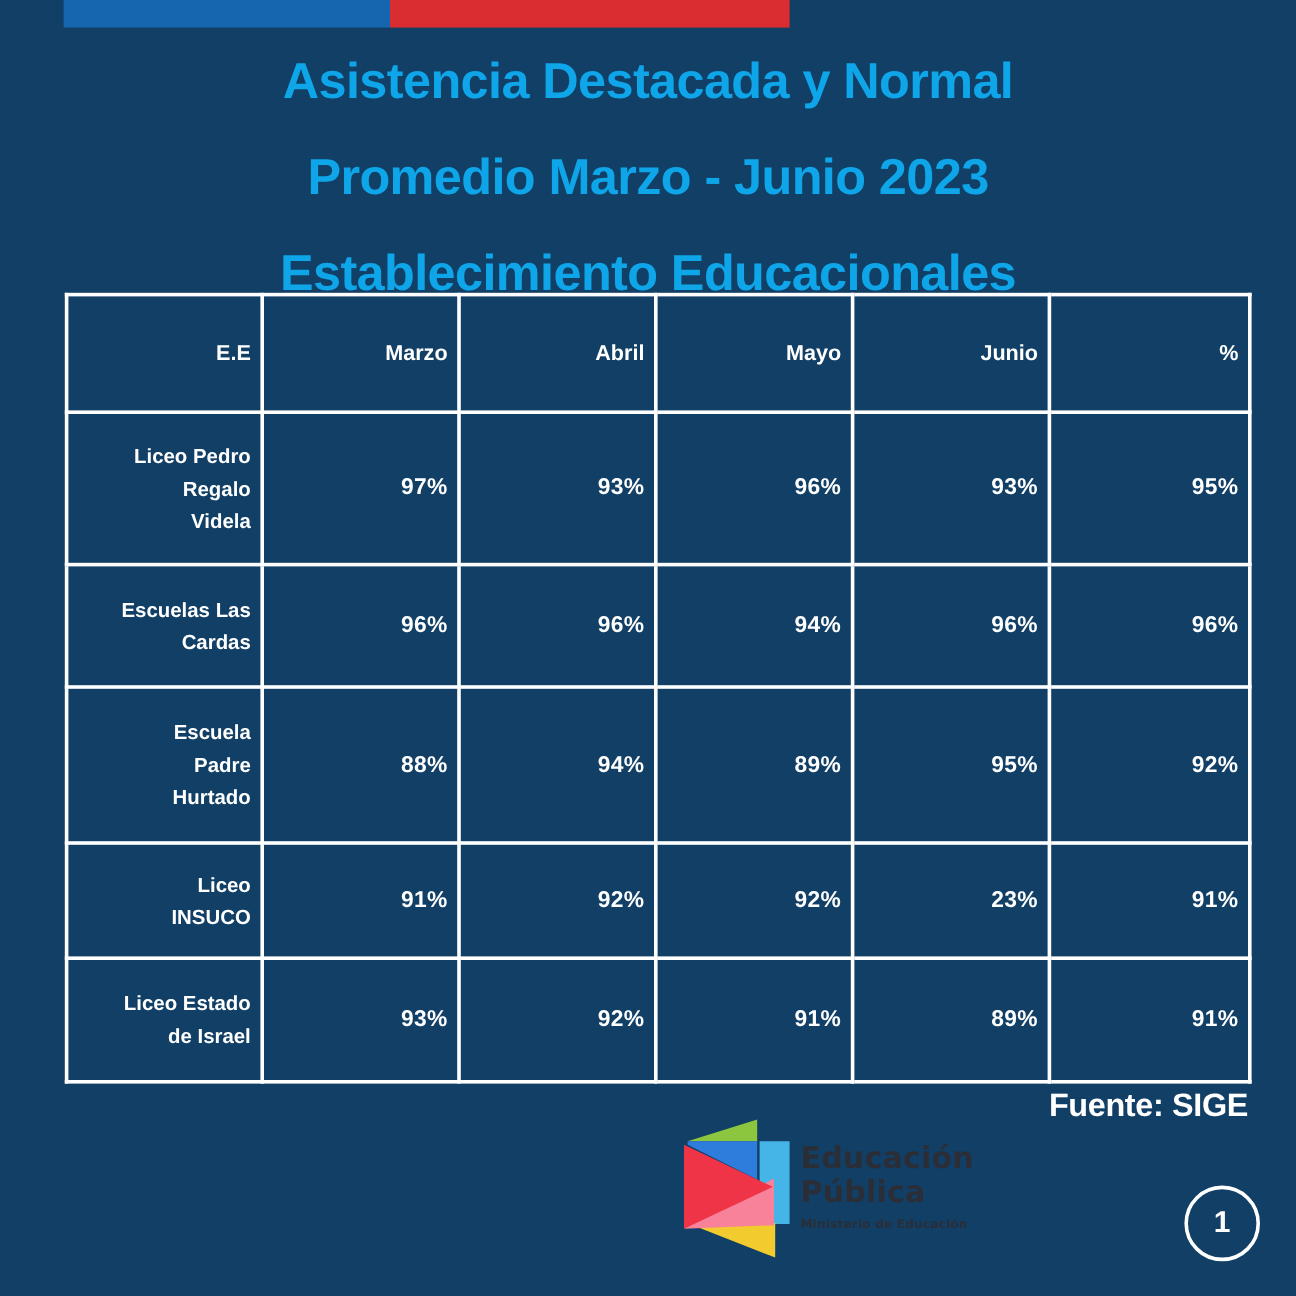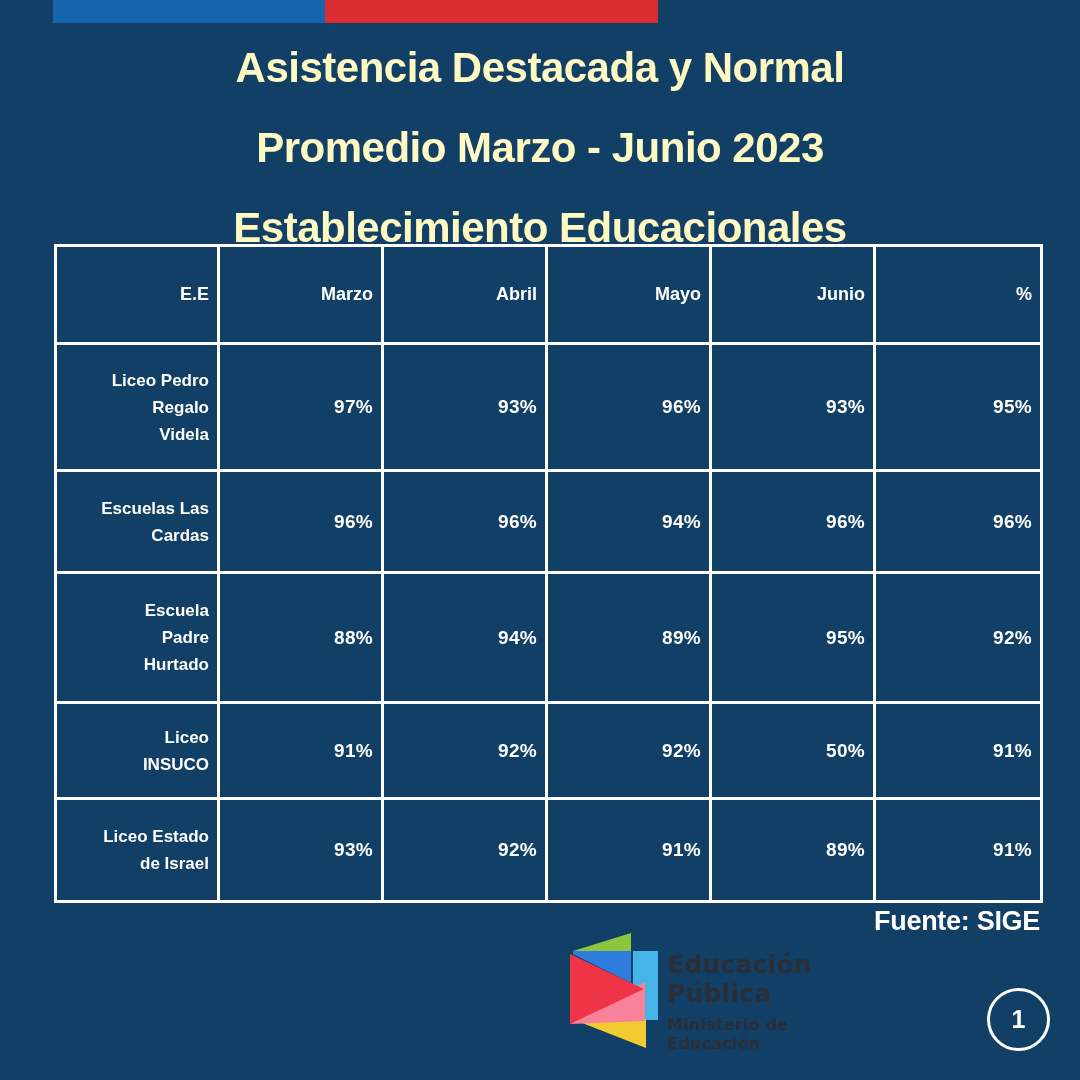--- a/index.html
+++ b/index.html
@@ -13,21 +13,21 @@
   .canvas { position: absolute; inset: 0; width: 1080px; height: 1080px; background: #113F66; }
 
   
   .flag-bar { position: absolute; left: 53px; top: 0; width: 605px; height: 23px; display: flex; }
   .flag-blue { width: 272px; height: 100%; background: #1566AE; }
   .flag-red  { flex: 1; height: 100%; background: #DA2D31; }
 
   
   .title {
     position: absolute; left: 0; top: 28px; width: 1080px;
-    text-align: center; color: #fef9c3; font-weight: bold;
+    text-align: center; color: #0ea5e9; font-weight: bold;
     font-size: 42px; line-height: 80px; letter-spacing: -0.5px;
   }
 
   
   .att-table {
     position: absolute; left: 54px; top: 244px;
     border-collapse: collapse; table-layout: fixed; width: 986px;
   }
   .att-table th, .att-table td {
     border: 3px solid #FFFFFF;
@@ -66,21 +66,21 @@
     -webkit-background-clip: text; background-clip: text;
     color: transparent;
   }
   .pc-location { font-size: 13px; font-weight: bold; color: #26262E; margin-top: 6px; letter-spacing: 0.5px; }
 
   
   .ep-logo { position: absolute; left: 563px; top: 930px; width: 260px; height: 125px; }
   .ep-book { position: absolute; left: 0; top: 0; }
   .ep-text { position: absolute; left: 104px; top: 20px; color: #2B2E36; font-family: "DejaVu Sans", sans-serif; }
   .ep-name { font-size: 25px; font-weight: bold; line-height: 29px; letter-spacing: 0.2px; }
-  .ep-ministry { font-size: 16px; font-weight: bold; margin-top: 7px; letter-spacing: 0.2px; }
+  .ep-ministry { font-size: 10px; font-weight: bold; margin-top: 7px; letter-spacing: 0.2px; }
 
   
   .page-circle {
     position: absolute; left: 987px; top: 988px; width: 63px; height: 63px;
     border: 3px solid #FFFFFF; border-radius: 50%;
     display: flex; align-items: center; justify-content: center;
     color: #FFFFFF; font-weight: bold; font-size: 25px;
   }
 </style>
 </head>
@@ -145,21 +145,21 @@
         <td class="value-cell">89%</td>
         <td class="value-cell">95%</td>
         <td class="value-cell">92%</td>
       </tr>
       <tr class="row-3">
         <th class="name-cell">Liceo
 INSUCO</th>
         <td class="value-cell">91%</td>
         <td class="value-cell">92%</td>
         <td class="value-cell">92%</td>
-        <td class="value-cell">50%</td>
+        <td class="value-cell">23%</td>
         <td class="value-cell">91%</td>
       </tr>
       <tr class="row-4">
         <th class="name-cell">Liceo Estado
 de Israel</th>
         <td class="value-cell">93%</td>
         <td class="value-cell">92%</td>
         <td class="value-cell">91%</td>
         <td class="value-cell">89%</td>
         <td class="value-cell">91%</td>

